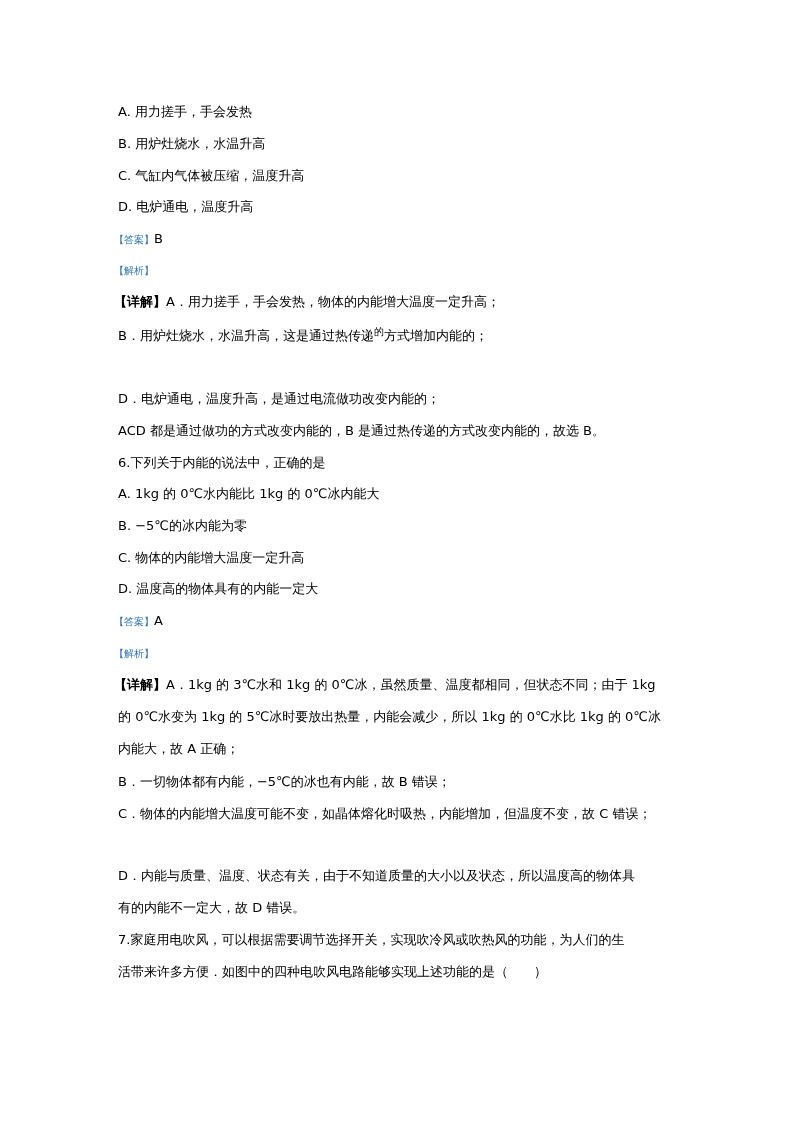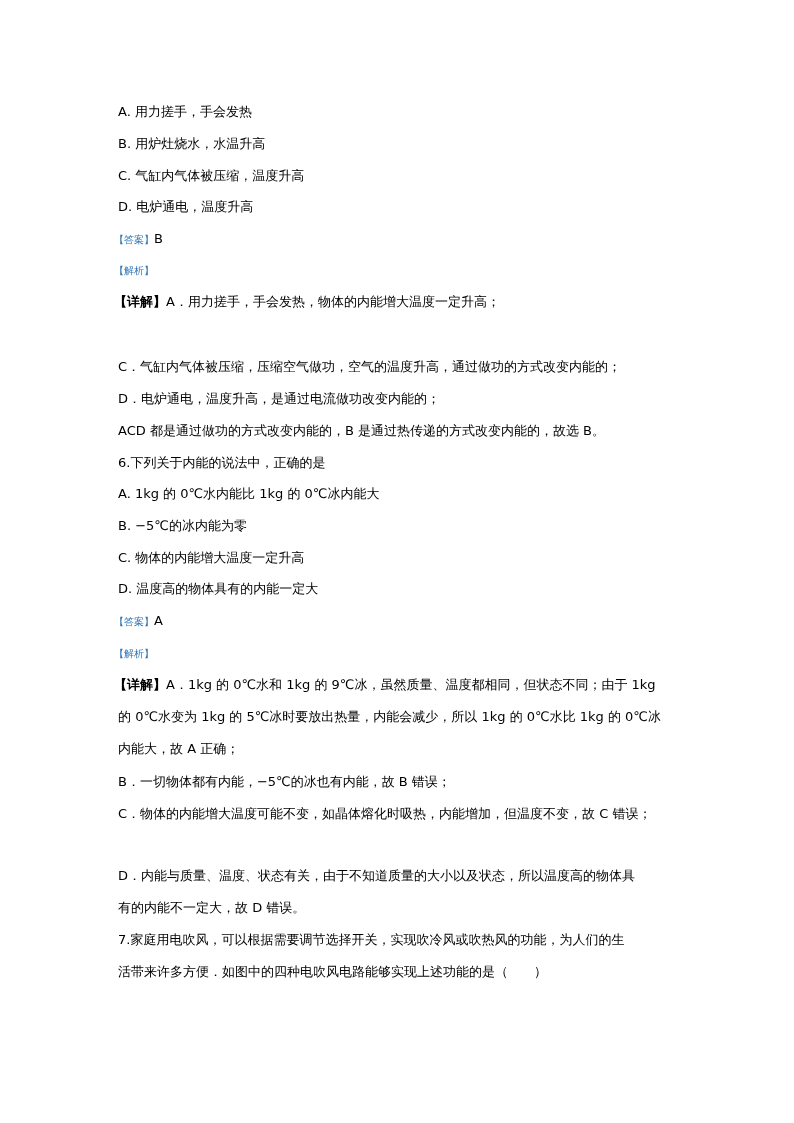--- a/index.html
+++ b/index.html
@@ -59,39 +59,41 @@
   <div class="line" style="top:231px; left:114px">
     <span class="tag">【答案】</span><span>B</span>
   </div>
   <div class="line" style="top:262px; left:114px">
     <span class="tag">【解析】</span>
   </div>
 
   <div class="line" style="top:294px; left:114px">
     <span class="tag-black">【详解】</span><span>A．用力搓手，手会发热，物体的内能增大温度一定升高；</span>
   </div>
-  <div class="line" style="top:359px">C．气缸内气体被压缩，压缩空气做功，空气的温度升高，通过做功的方式改变内能的；</div>
+  <div class="line" style="top:328px">
+    <span>B．用炉灶烧水，水温升高，这是通过热传递</span><span class="sup">的</span><span>方式增加内能的；</span>
+  </div>
   <div class="line" style="top:391px">D．电炉通电，温度升高，是通过电流做功改变内能的；</div>
   <div class="line" style="top:423px">ACD 都是通过做功的方式改变内能的，B 是通过热传递的方式改变内能的，故选 B。</div>
 
   <div class="line" style="top:455px">6.下列关于内能的说法中，正确的是</div>
   <div class="line" style="top:486px">A.  1kg 的 0℃水内能比 1kg 的 0℃冰内能大</div>
   <div class="line" style="top:518px">B.  −5℃的冰内能为零</div>
   <div class="line" style="top:550px">C.  物体的内能增大温度一定升高</div>
   <div class="line" style="top:581px">D.  温度高的物体具有的内能一定大</div>
 
   <div class="line" style="top:613px; left:114px">
     <span class="tag">【答案】</span><span>A</span>
   </div>
   <div class="line" style="top:645px; left:114px">
     <span class="tag">【解析】</span>
   </div>
 
   <div class="line" style="top:677px; left:114px">
-    <span class="tag-black">【详解】</span><span>A．1kg 的 0℃水和 1kg 的 9℃冰，虽然质量、温度都相同，但状态不同；由于 1kg</span>
+    <span class="tag-black">【详解】</span><span>A．1kg 的 3℃水和 1kg 的 0℃冰，虽然质量、温度都相同，但状态不同；由于 1kg</span>
   </div>
   <div class="line" style="top:709px">的 0℃水变为 1kg 的 5℃冰时要放出热量，内能会减少，所以 1kg 的 0℃水比 1kg 的 0℃冰</div>
   <div class="line" style="top:741px">内能大，故 A 正确；</div>
   <div class="line" style="top:774px">B．一切物体都有内能，−5℃的冰也有内能，故 B 错误；</div>
   <div class="line" style="top:806px">C．物体的内能增大温度可能不变，如晶体熔化时吸热，内能增加，但温度不变，故 C 错误；</div>
   <div class="line" style="top:868px">D．内能与质量、温度、状态有关，由于不知道质量的大小以及状态，所以温度高的物体具</div>
   <div class="line" style="top:900px">有的内能不一定大，故 D 错误。</div>
 
   <div class="line" style="top:932px">7.家庭用电吹风，可以根据需要调节选择开关，实现吹冷风或吹热风的功能，为人们的生</div>
   <div class="line" style="top:964px">活带来许多方便．如图中的四种电吹风电路能够实现上述功能的是（　　）</div>

